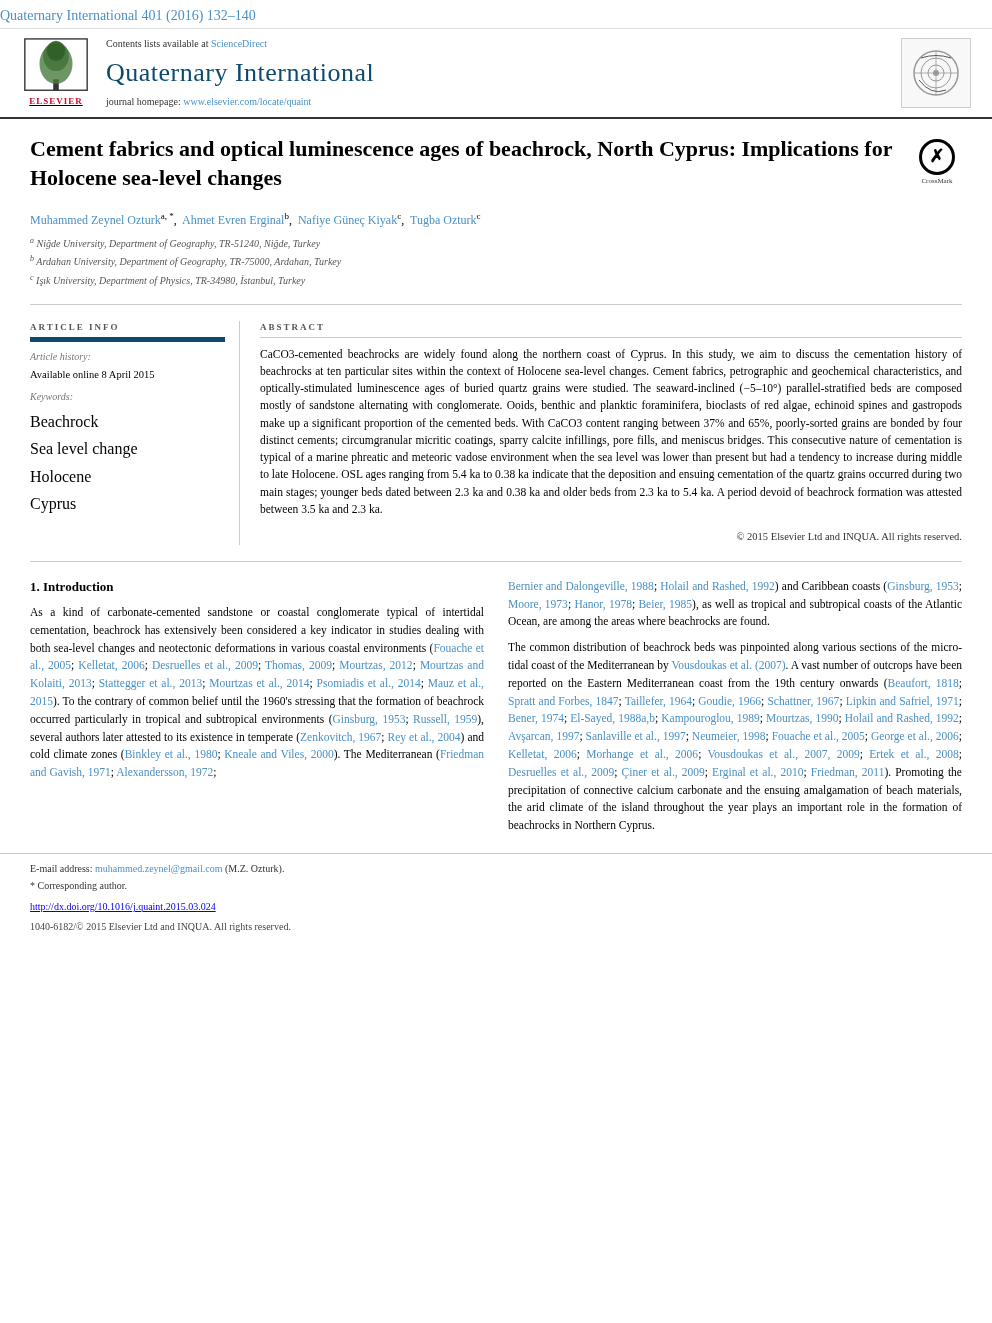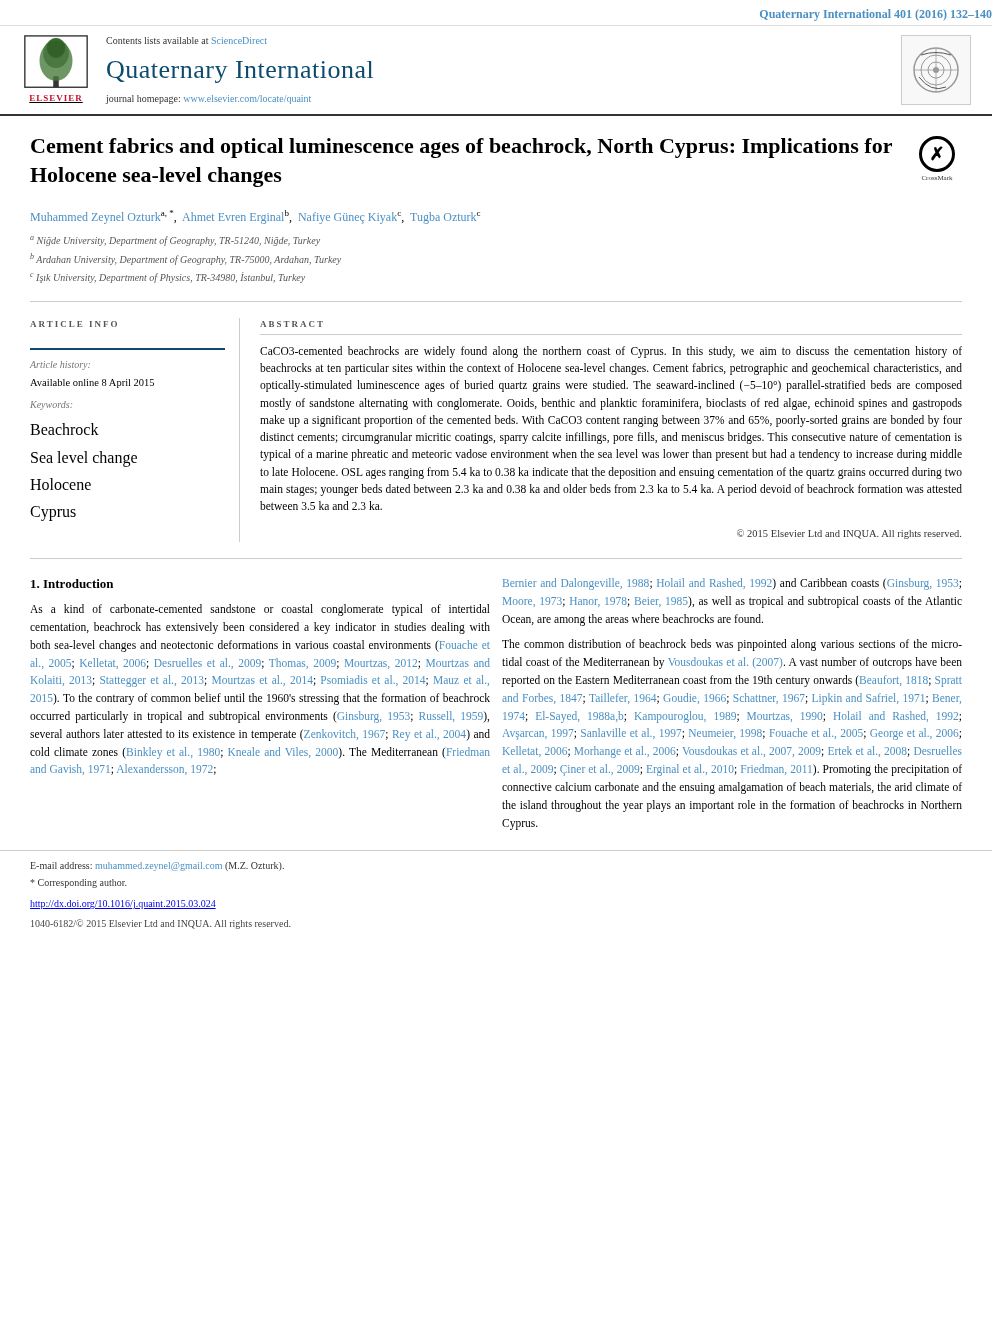--- a/index.html
+++ b/index.html
@@ -9,26 +9,25 @@
       color: #000;
       width: 992px;
       min-height: 1323px;
       font-size: 13px;
       line-height: 1.4;
     }
 
     
     .journal-top-bar {
       background: #fff;
-      text-align: right;
+      text-align: left;
       padding: 6px 0 2px 0;
-      font-size: 12px;
+      font-size: 14px;
       color: #4a90c4;
       border-bottom: 1px solid #ddd;
-      font-weight: bold;
     }
 
     .journal-header {
       display: flex;
       align-items: center;
       padding: 8px 16px;
       border-bottom: 2px solid #333;
       gap: 10px;
     }
 
@@ -181,22 +180,22 @@
       flex: 1;
     }
 
     
     .article-info-heading {
       font-size: 9px;
       font-weight: bold;
       letter-spacing: 2px;
       color: #555;
       text-transform: uppercase;
-      border-bottom: 2px solid #0c4a6e;
-      padding-bottom: 17px;
+      border-bottom: 5px solid #0c4a6e;
+      padding-bottom: 3px;
       margin-bottom: 0;
     }
 
     .info-section-title {
       font-size: 10px;
       font-style: italic;
       color: #777;
       margin-bottom: 4px;
       margin-top: 8px;
     }
@@ -240,21 +239,21 @@
     
     .section-divider {
       border: none;
       border-top: 1px solid #ccc;
       margin: 16px 0;
     }
 
     
     .body-two-col {
       display: flex;
-      gap: 12px;
+      gap: 24px;
       padding: 0 30px;
     }
 
     .body-left { flex: 1; }
     .body-right { flex: 1; }
 
     .section-heading {
       font-size: 13px;
       font-weight: bold;
       color: #000;

